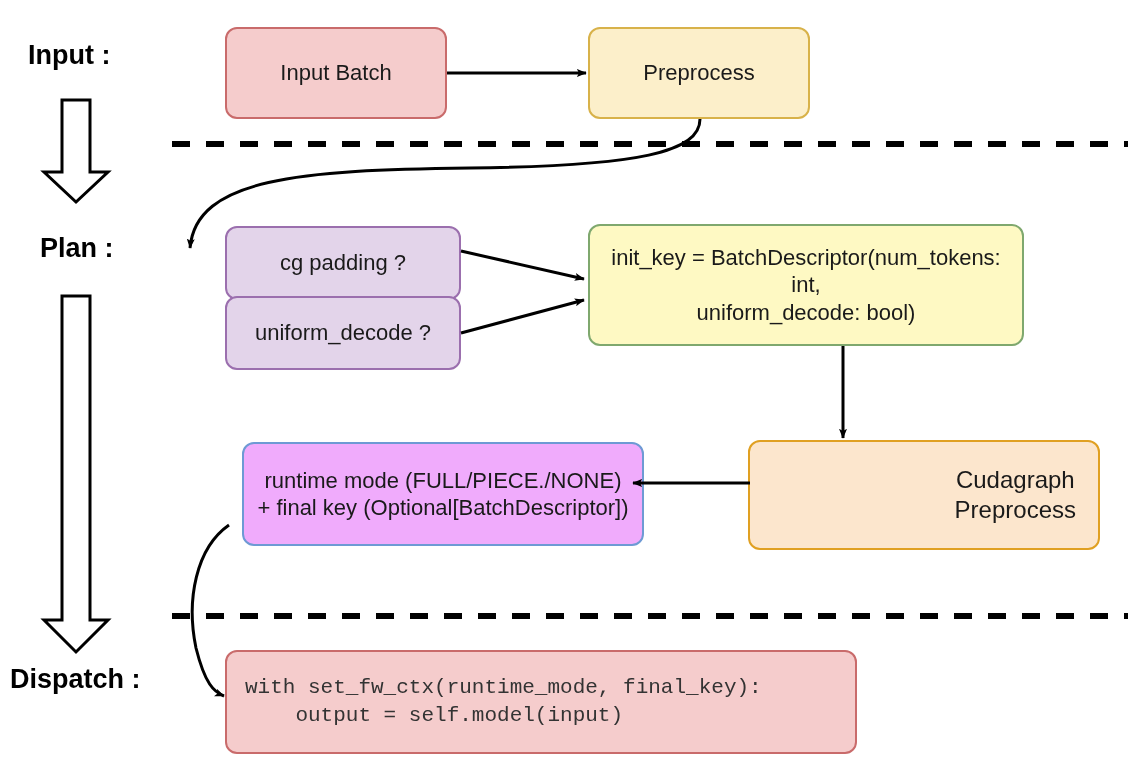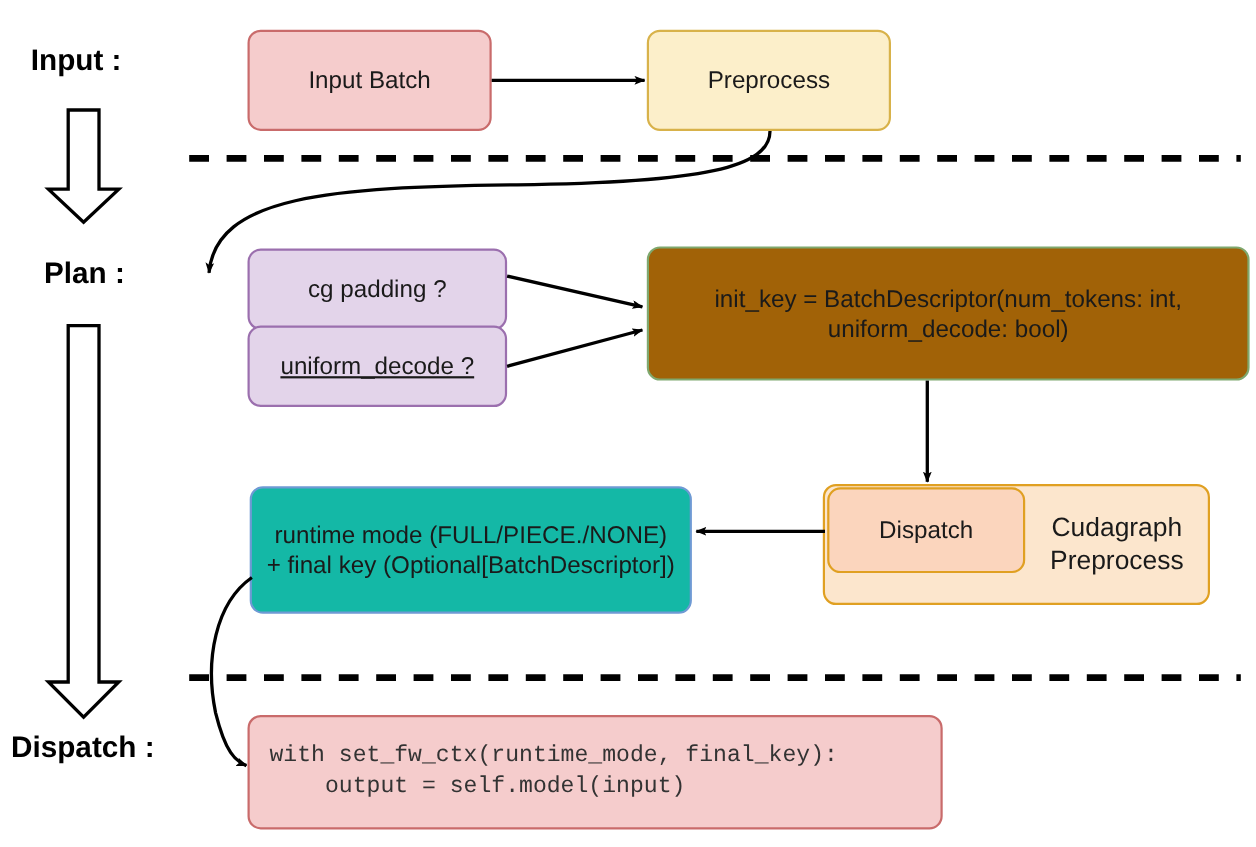--- a/index.html
+++ b/index.html
@@ -74,39 +74,36 @@
   </div>
 
   <div class="node" style="left:588px; top:27px; width:222px; height:92px; background:#fcefca; border-color:#d8b24a;">
     <span class="multi">Preprocess</span>
   </div>
 
   <div class="node" style="left:225px; top:211px; width:236px; height:74px; background:#e3d4ea; border-color:#9b6fae;margin-top:15px;">
     <span class="multi">cg padding ?</span>
   </div>
 
-  <div class="node" style="left:225px; top:296px; width:236px; height:74px; background:#e3d4ea; border-color:#9b6fae;text-decoration:underline;">
+  <div class="node" style="left:225px; top:296px; width:236px; height:74px; background:#e3d4ea; border-color:#9b6fae;">
     <span class="multi">uniform_decode ?</span>
   </div>
 
-  <div class="node" style="left:588px; top:224px; width:548px; height:122px; background:#a16207; border-color:#7fa86e;">
+  <div class="node" style="left:588px; top:224px; width:436px; height:122px; background:#fef9c3; border-color:#7fa86e;">
     <span class="multi">init_key = BatchDescriptor(num_tokens: int,
 uniform_decode: bool)</span>
   </div>
 
   <div class="node" style="left:748px; top:440px; width:352px; height:110px; background:#fce6cd; border-color:#e0a022; justify-content:flex-end; padding-right:22px; font-size:24px;">
     <span class="multi">Cudagraph
 Preprocess</span>
   </div>
 
-  <div class="node" style="left:752px; top:443px; width:180px; height:78px; background:#fbd5bd; border-color:#e0a022;">
-    <span class="multi">Dispatch</span>
-  </div>
 
-  <div class="node" style="left:227px; top:442px; width:402px; height:116px; background:#14b8a6; border-color:#6e9ad4;">
+  <div class="node" style="left:242px; top:442px; width:402px; height:104px; background:#f0abfc; border-color:#6e9ad4;">
     <span class="multi">runtime mode (FULL/PIECE./NONE)
 + final key (Optional[BatchDescriptor])</span>
   </div>
 
   <div class="node code" style="left:225px; top:650px; width:632px; height:104px; background:#f5cccc; border-color:#c96b6b; padding-left:18px;align-items:center;">
     <span>with set_fw_ctx(runtime_mode, final_key):
     output = self.model(input)</span>
   </div>
 
   <svg class="overlay" viewBox="0 0 1142 770">

